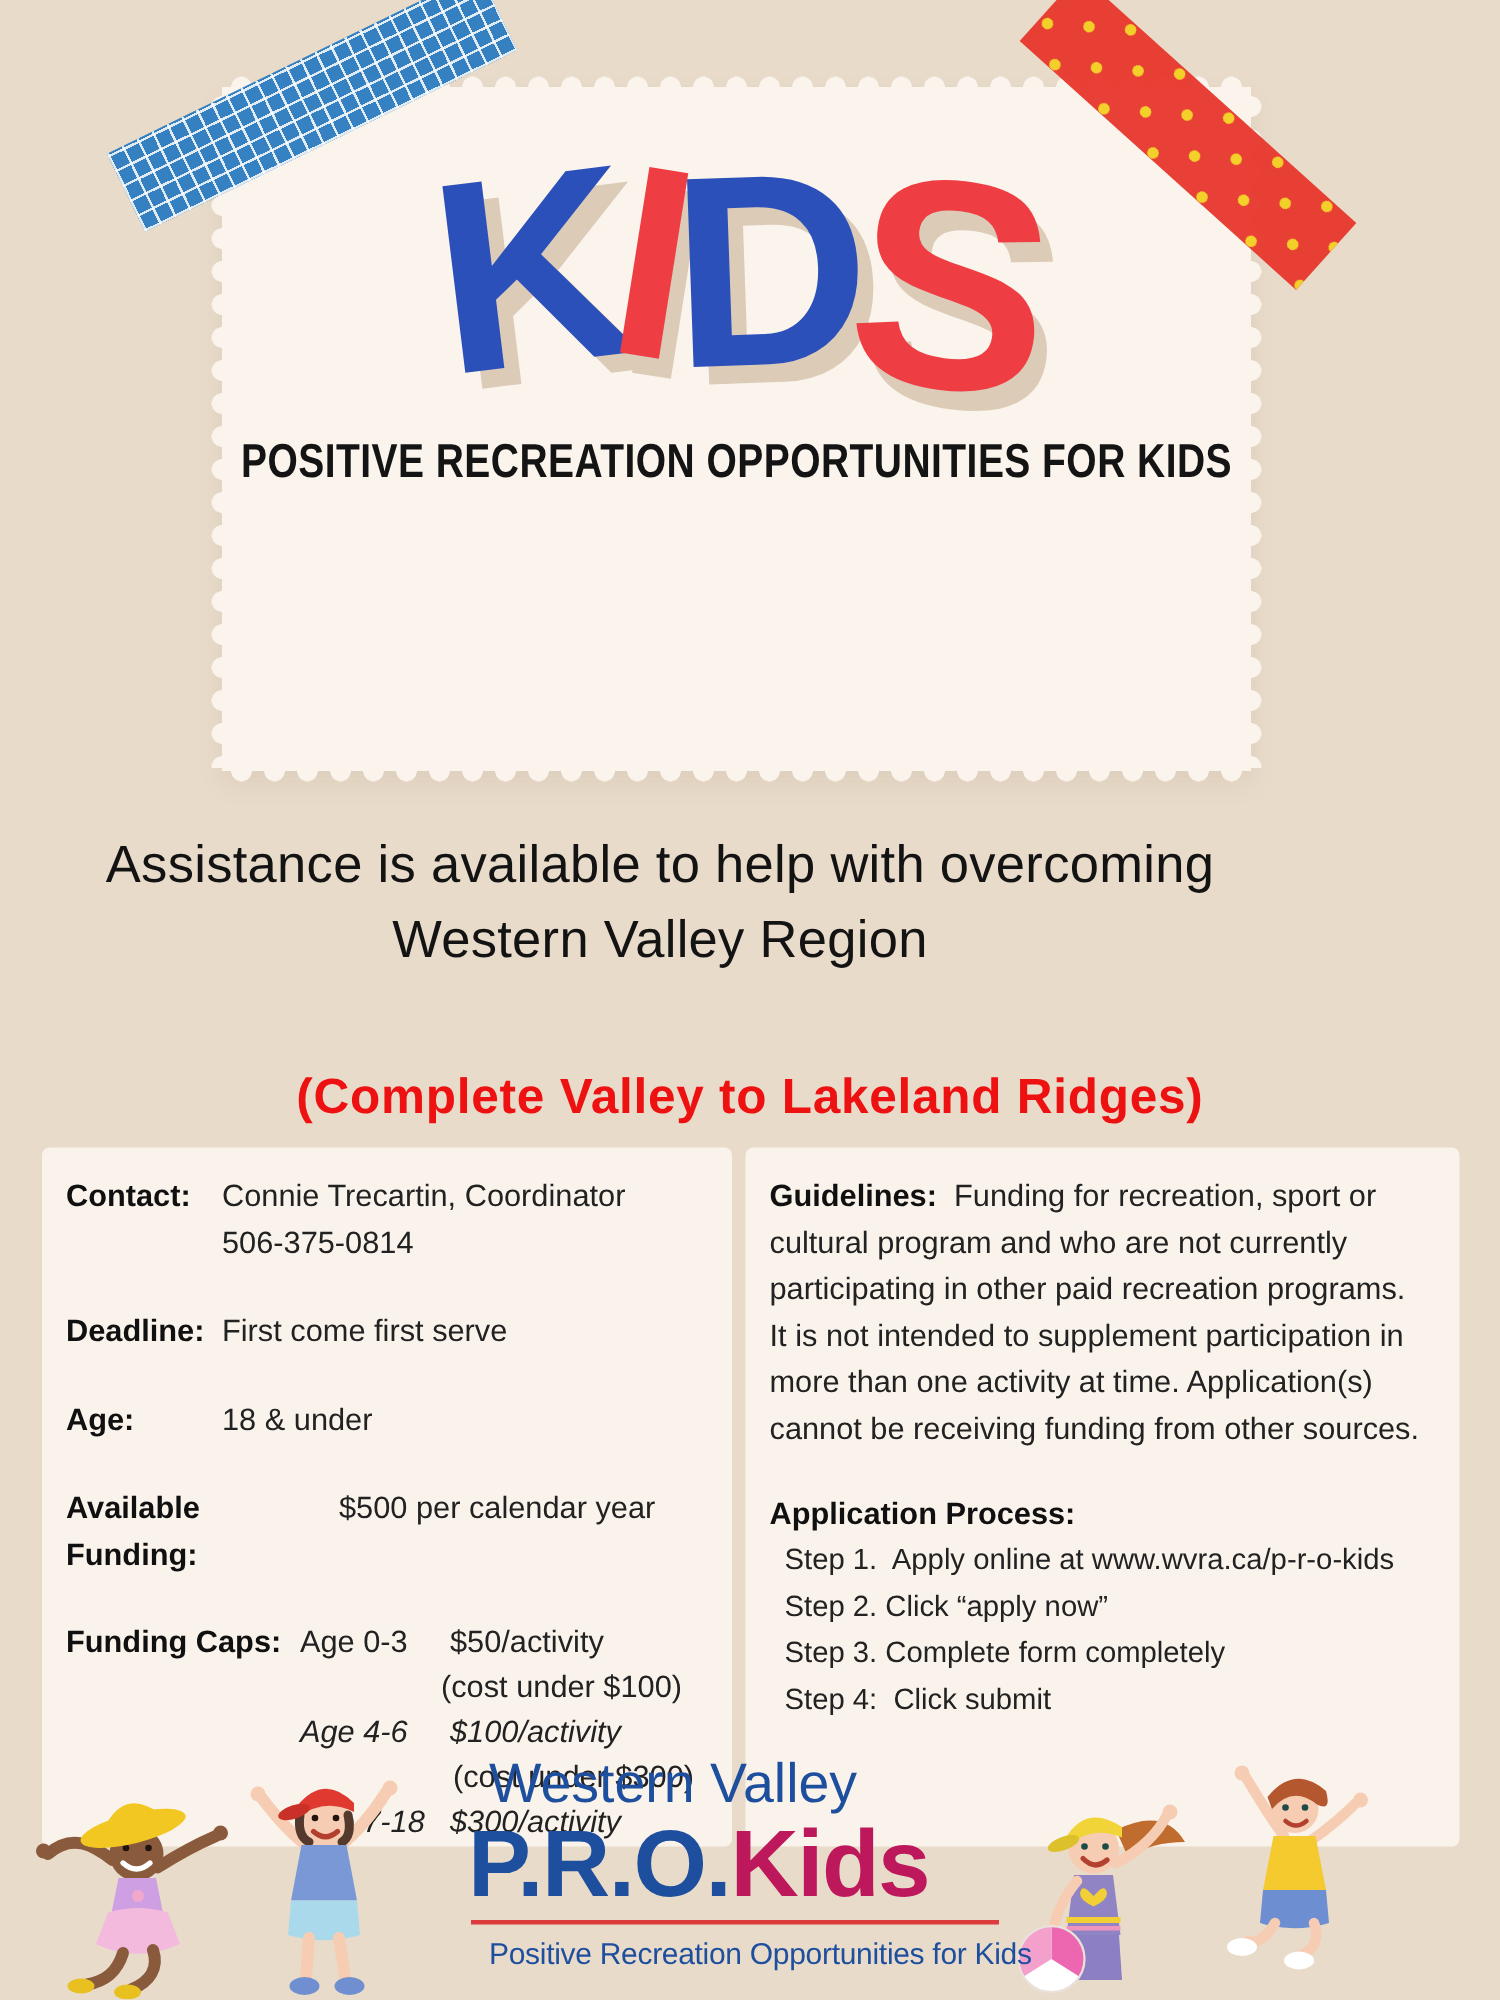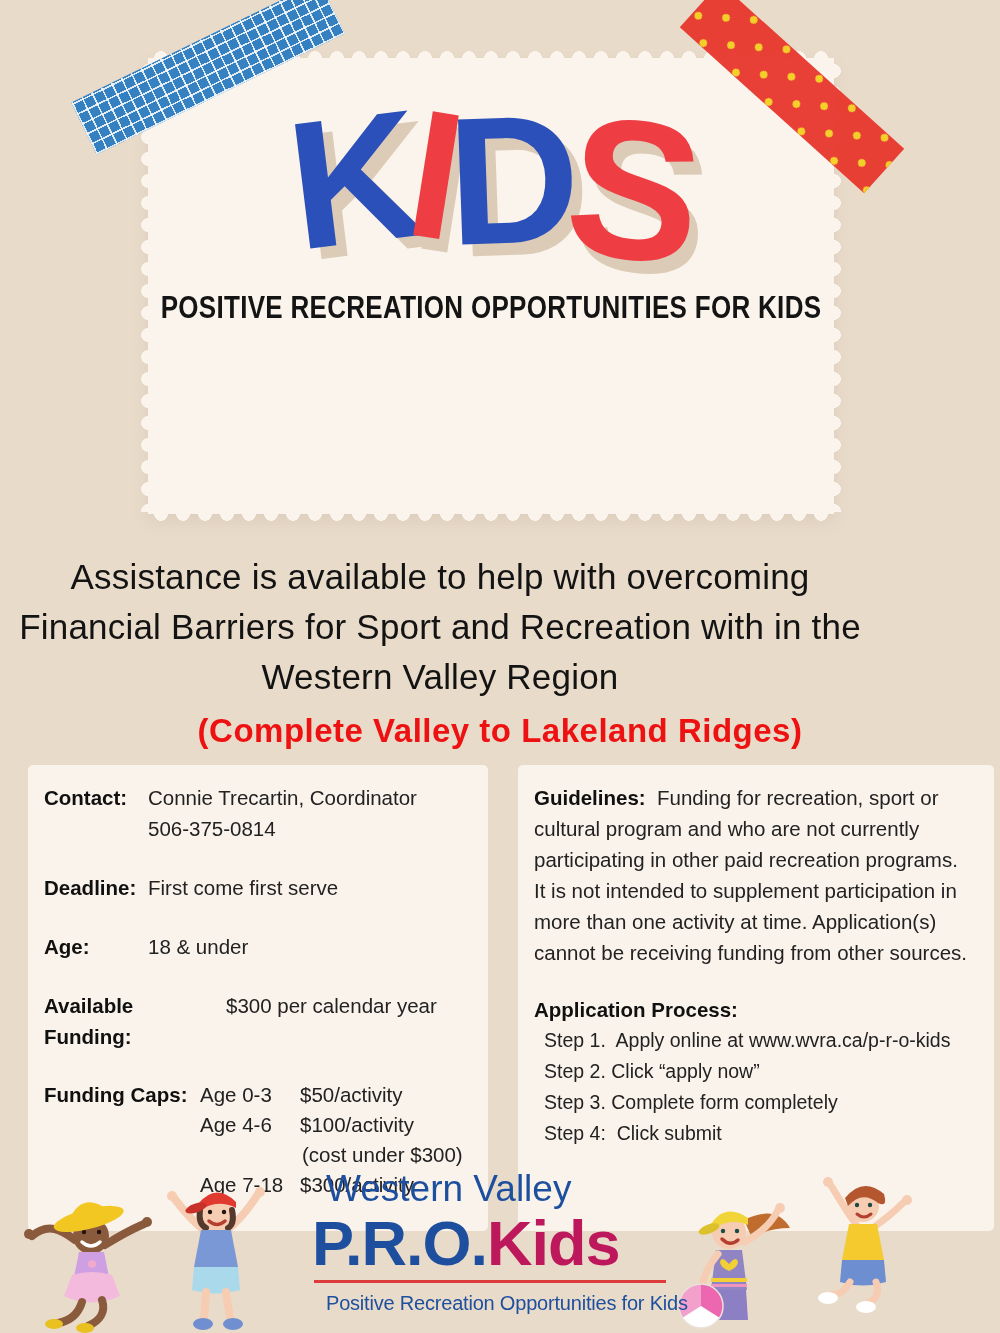--- a/index.html
+++ b/index.html
@@ -89,27 +89,27 @@
     font-size:33px; color:#ee1111; letter-spacing:.5px; font-weight:bold;
   }
 
   
   .info-box {
     position:absolute; top:765px; height:466px;
     background:#faf3eb; border-radius:5px; padding:17px 16px;
     font-size:20.5px; color:#222;
   }
   .box-left  { left:28px;  width:460px; }
-  .box-right { left:518px; width:476px; }
+  .box-right { left:497px; width:476px; }
   .lbl { font-weight:bold; color:#101010; }
   .grid-row { display:grid; grid-template-columns:100px 1fr; column-gap:4px; line-height:31px; }
   .gap-sm { margin-top:28px; }
   .caps-block { margin-top:28px; line-height:30px; }
   .caps-age { display:inline-block; width:100px; }
-  .caps-ind1 { padding-left:156px; }
+  .caps-ind1 { padding-left:156px;font-style:italic; }
   .caps-ind2 { padding-left:250px; }
   .caps-first { display:grid; grid-template-columns:156px 1fr; }
 
   .guide-par { line-height:31px; white-space:pre-wrap; }
   .proc-label { margin-top:26px; line-height:31px; }
   .step { line-height:31px; padding-left:10px; white-space:pre; font-size:19.5px; }
 
   
   .footer-logo { position:absolute; left:312px; top:1168px; width:380px; z-index:2; }
   .f-small { font-size:37px; color:#1d4f9e; margin-left:14px; }
@@ -143,21 +143,20 @@
     <span class="kletter k-red  kl-1">I</span>
     <span class="kletter k-blue kl-2">D</span>
     <span class="kletter k-red  kl-3">S</span>
   </div>
 
   <div class="stamp-tagline">POSITIVE RECREATION OPPORTUNITIES FOR KIDS</div>
 </div>
 
 <div class="headline">
   <div>Assistance is available to help with overcoming</div>
-  <div>Financial Barriers for Sport and Recreation with in the</div>
   <div>Western Valley Region</div>
 </div>
 <div class="region-note">(Complete Valley to Lakeland Ridges)</div>
 
 <div class="info-box box-left">
   <div class="grid-row">
     <span class="lbl">Contact:</span>
     <span>Connie Trecartin, Coordinator</span>
     <span></span>
     <span>506-375-0814</span>
@@ -165,29 +164,30 @@
   <div class="grid-row gap-sm">
     <span class="lbl">Deadline:</span>
     <span>First come first serve</span>
   </div>
   <div class="grid-row gap-sm">
     <span class="lbl">Age:</span>
     <span>18 &amp; under</span>
   </div>
   <div class="grid-row gap-sm" style="grid-template-columns:178px 1fr;">
     <span class="lbl">Available Funding:</span>
-    <span>$300 per calendar year</span>
+    <span>$500 per calendar year</span>
   </div>
   <div class="caps-block">
     <div class="caps-first">
       <span class="lbl">Funding Caps:</span>
       <span>
         <span class="caps-age">Age 0-3</span><span>$50/activity</span>
       </span>
     </div>
+    <div class="caps-ind2">(cost under $100)</div>
     <div class="caps-ind1">
       <span class="caps-age">Age 4-6</span><span>$100/activity</span>
     </div>
     <div class="caps-ind2" style="padding-left:258px;">(cost under $300)</div>
     <div class="caps-ind1">
       <span class="caps-age">Age 7-18</span><span>$300/activity</span>
     </div>
   </div>
 </div>
 

